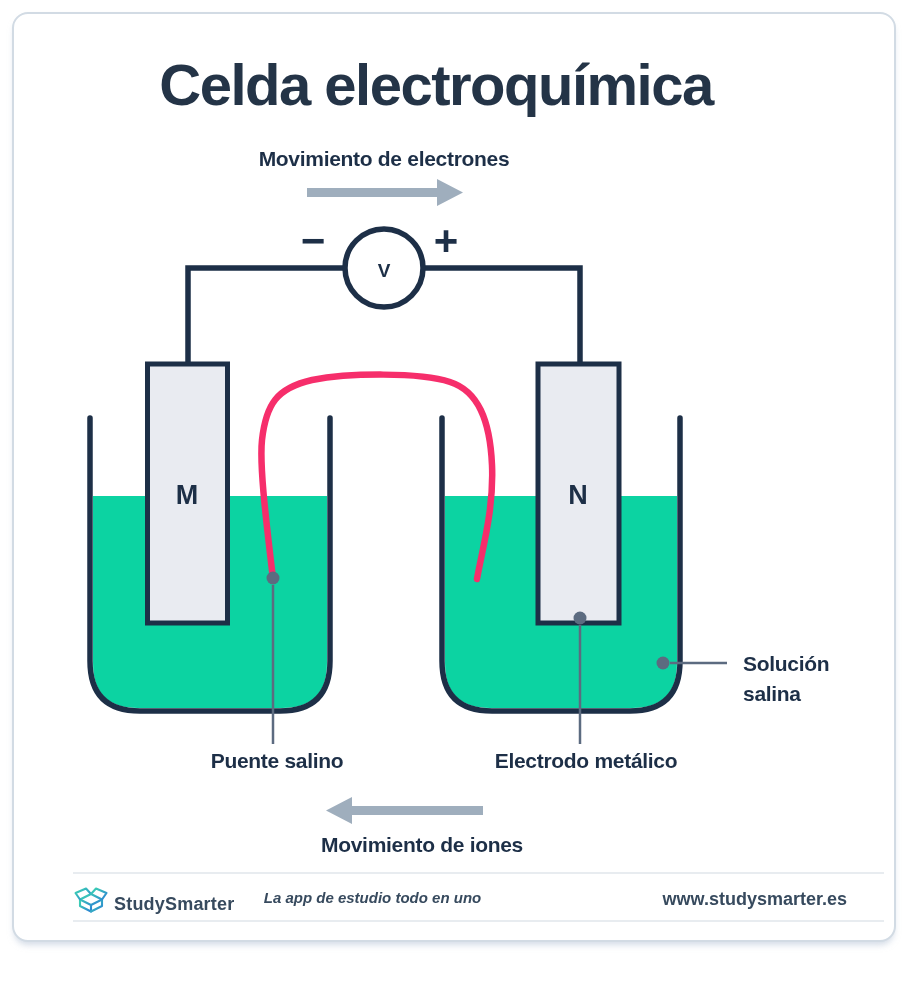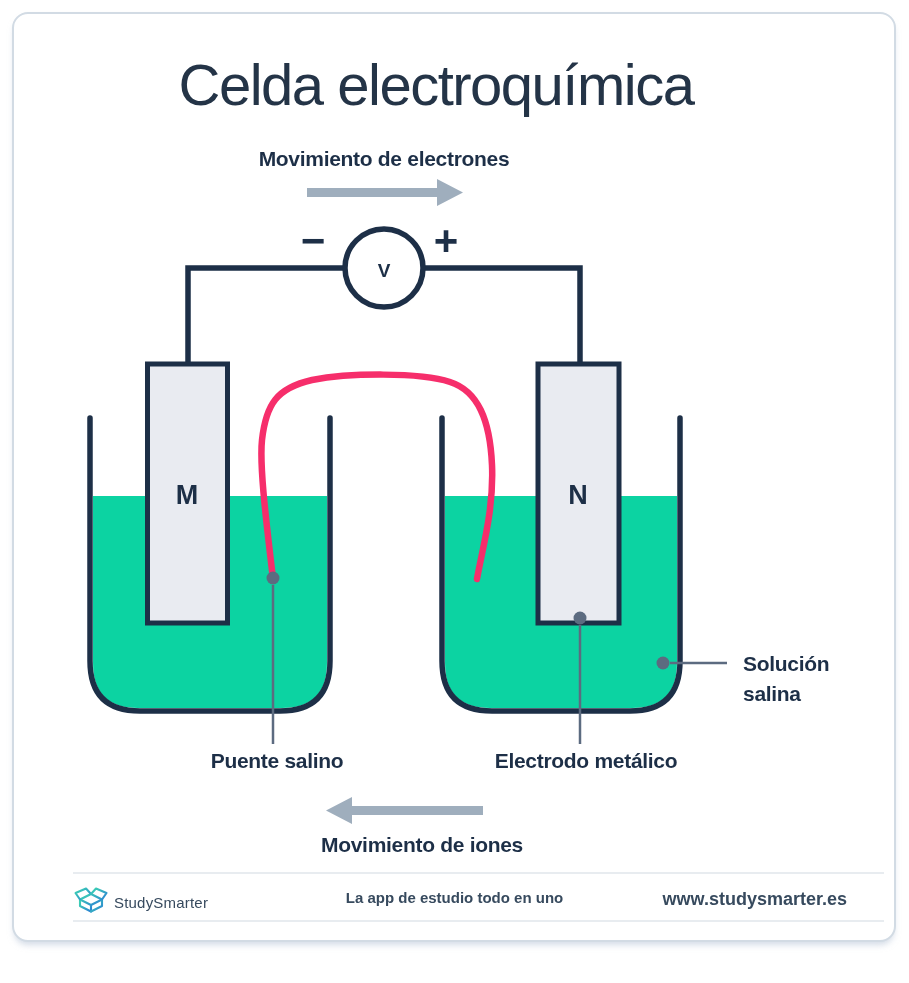--- a/index.html
+++ b/index.html
@@ -7,45 +7,45 @@
     position:relative;width:909px;height:983px;background:#ffffff;overflow:hidden;
     font-family:"Liberation Sans","DejaVu Sans",sans-serif;
   }
   .card{
     position:absolute;left:12px;top:12px;width:880px;height:926px;
     background:#ffffff;border:2px solid var(--card-border);border-radius:16px;
     box-shadow:0 5px 6px -2px rgba(176,192,212,0.55);
   }
   .title{
     position:absolute;left:0;top:56px;width:872px;text-align:center;
-    font-size:58px;font-weight:400;letter-spacing:-1.5px;line-height:1;
+    font-size:58px;font-weight:700;letter-spacing:-1.5px;line-height:1;
     color:var(--title);
   }
   svg.diagram{position:absolute;left:0;top:0;width:909px;height:983px;}
   .wire{stroke:var(--navy);stroke-width:5.5;fill:none;}
   .beaker{stroke:var(--navy);stroke-width:5.5;fill:none;stroke-linecap:round;}
   .solution{fill:var(--solution);}
   .electrode{fill:var(--electrode-fill);stroke:var(--navy);stroke-width:5;}
   .meter{fill:#ffffff;stroke:var(--navy);stroke-width:5.5;}
   .bridge{stroke:var(--bridge);stroke-width:6.5;fill:none;stroke-linecap:round;}
   .callout-line{stroke:var(--callout);stroke-width:2.5;fill:none;}
   .callout-dot{fill:var(--callout);}
   .flow-arrow{fill:var(--arrow);}
   .dlabel{fill:var(--navy);font-weight:700;font-size:21px;letter-spacing:-0.3px;}
   .sign{fill:var(--navy);font-weight:700;font-size:42px;}
   .vlabel{fill:var(--navy);font-weight:700;font-size:19px;}
   .elabel{fill:var(--navy);font-weight:700;font-size:27px;}
   .divider{position:absolute;height:0;border-top:2px solid var(--divider);width:811px;left:73px;}
   .footer-brand{
-    position:absolute;left:114px;top:894px;font-size:15px;font-weight:400;
+    position:absolute;left:114px;top:894px;font-size:18px;font-weight:700;
     color:var(--footer-text);letter-spacing:0.2px;
   }
   .footer-tagline{
-    position:absolute;left:0;top:889px;width:909px;text-align:center;
-    font-size:15px;font-weight:700;color:var(--footer-text);
+    position:absolute;left:0;top:889px;width:745px;text-align:center;
+    font-size:15px;font-weight:700;color:var(--footer-text);font-style:italic;
   }
   .footer-site{
     position:absolute;right:62px;top:889px;font-size:18px;font-weight:700;
     color:var(--footer-text);
   }
   .logo{position:absolute;left:74px;top:885px;}
 </style>
 </head>
 <body>
 

